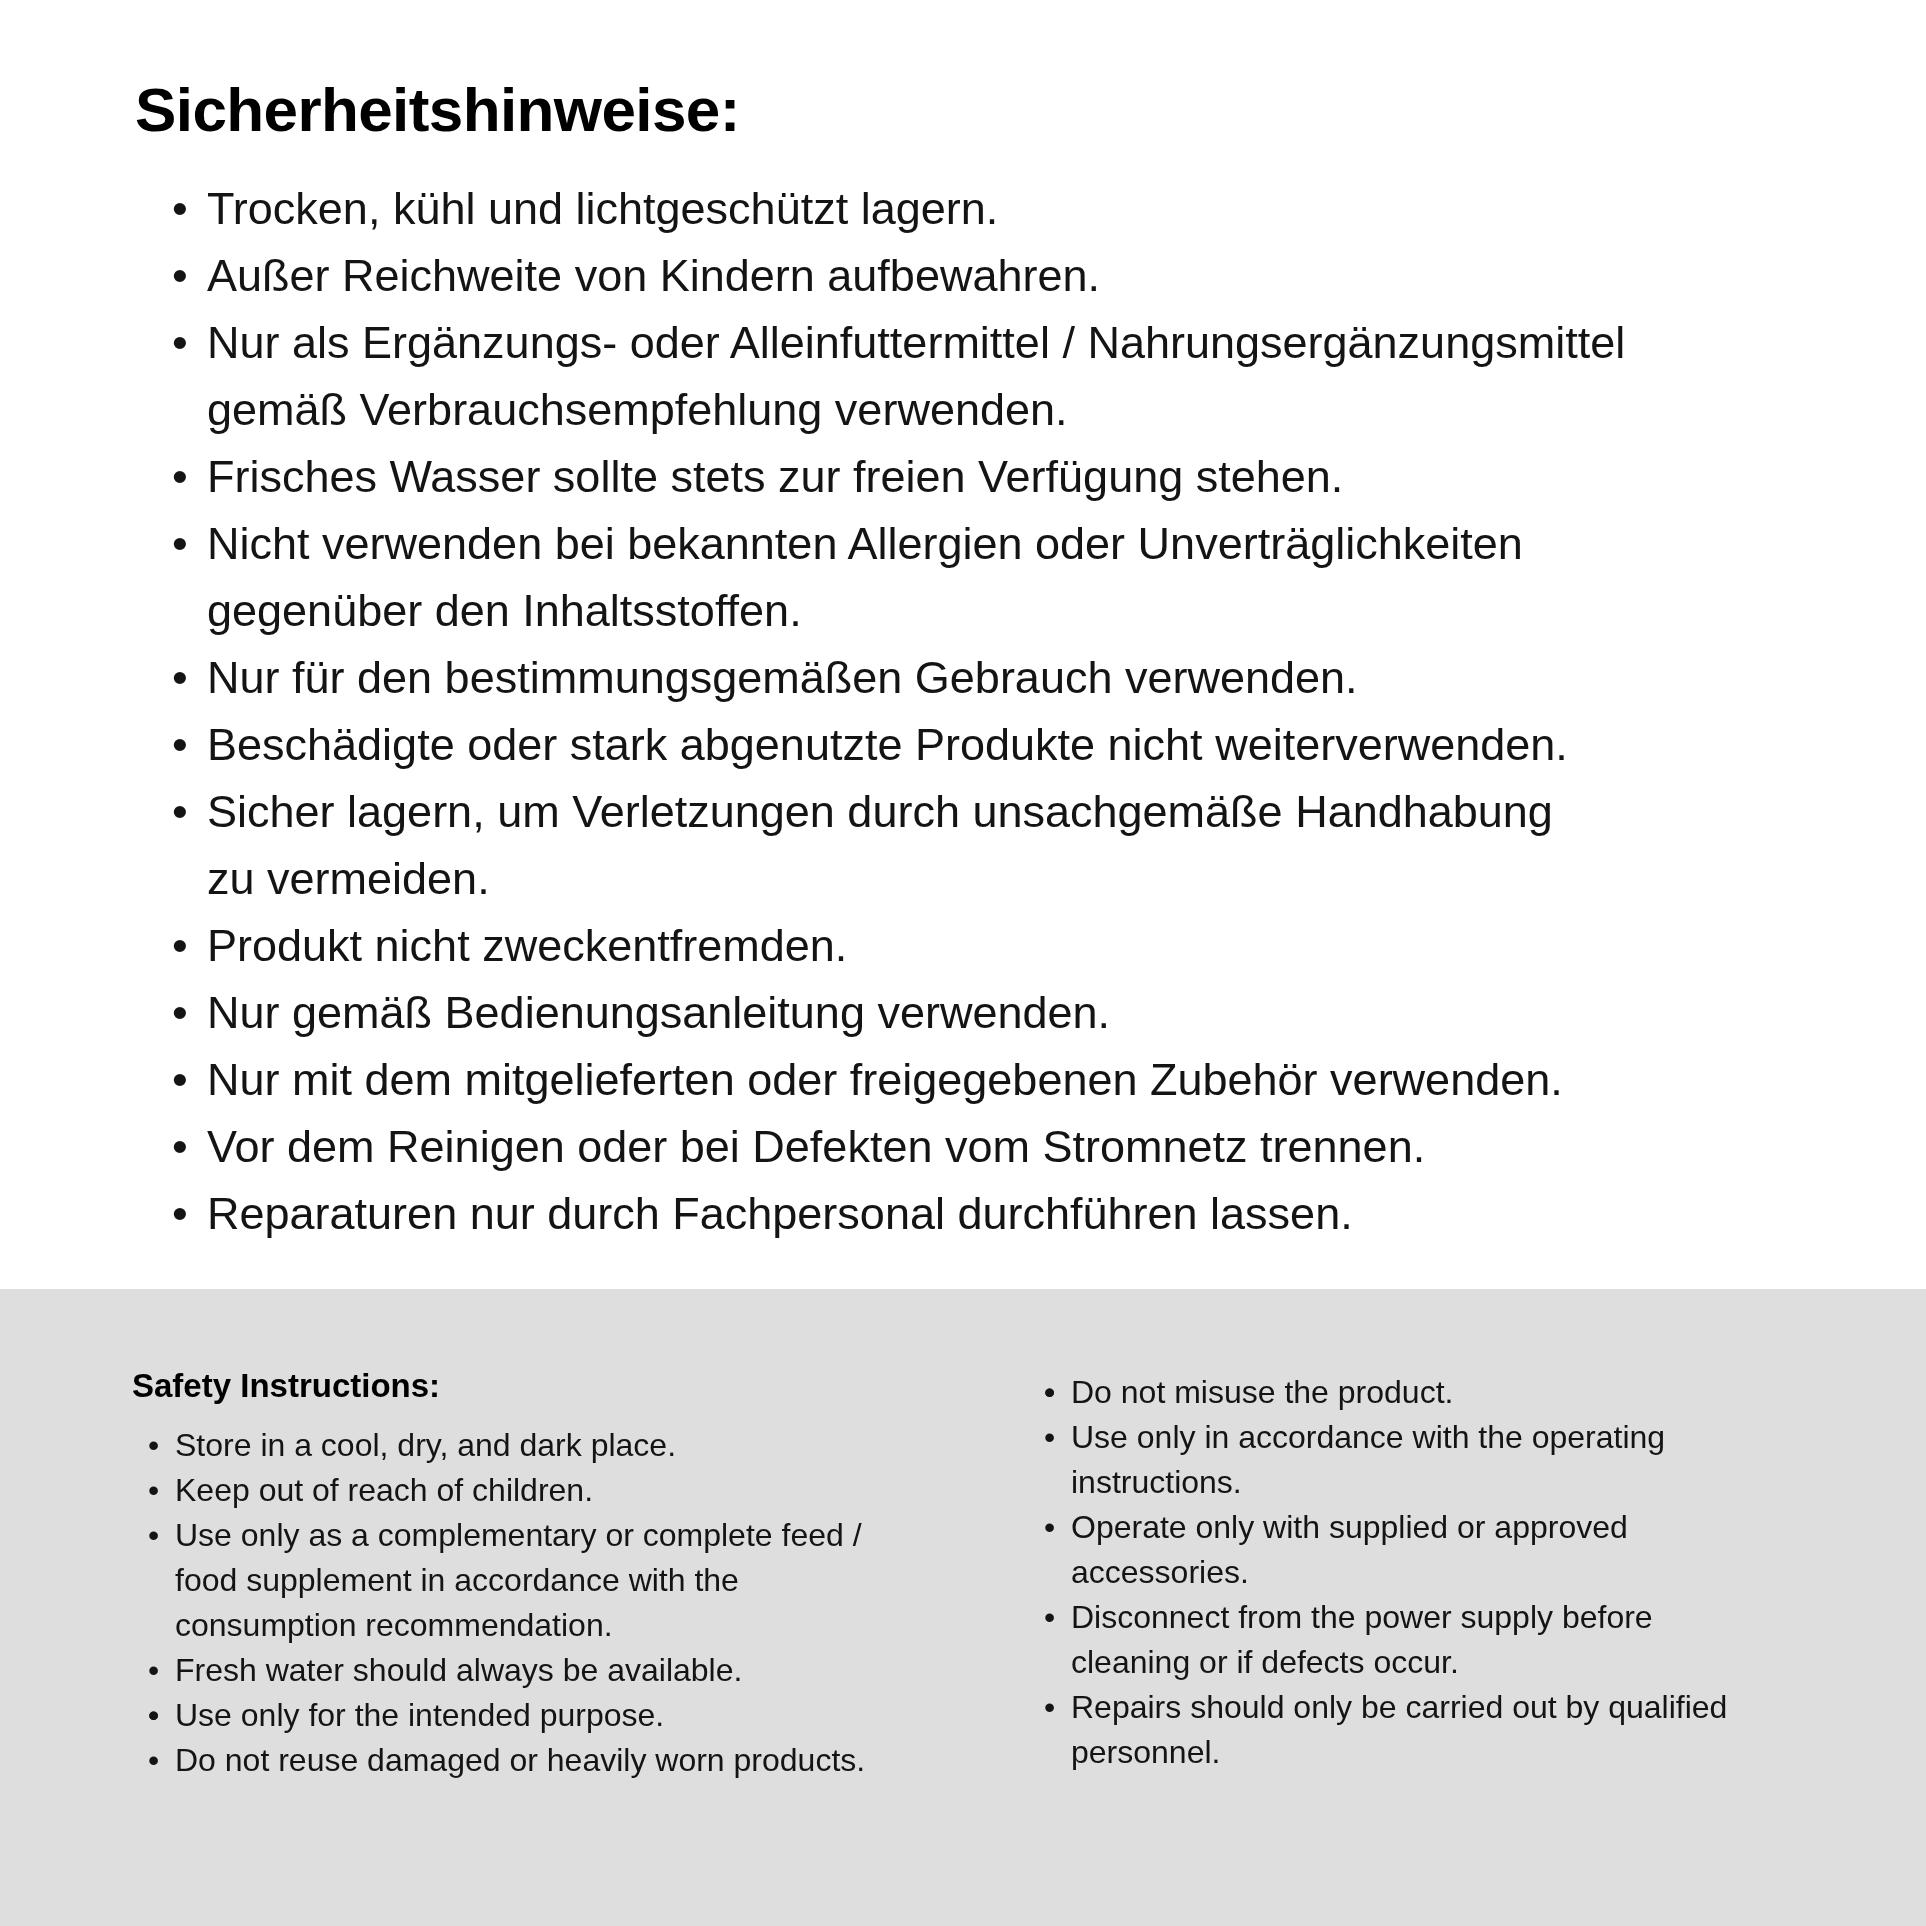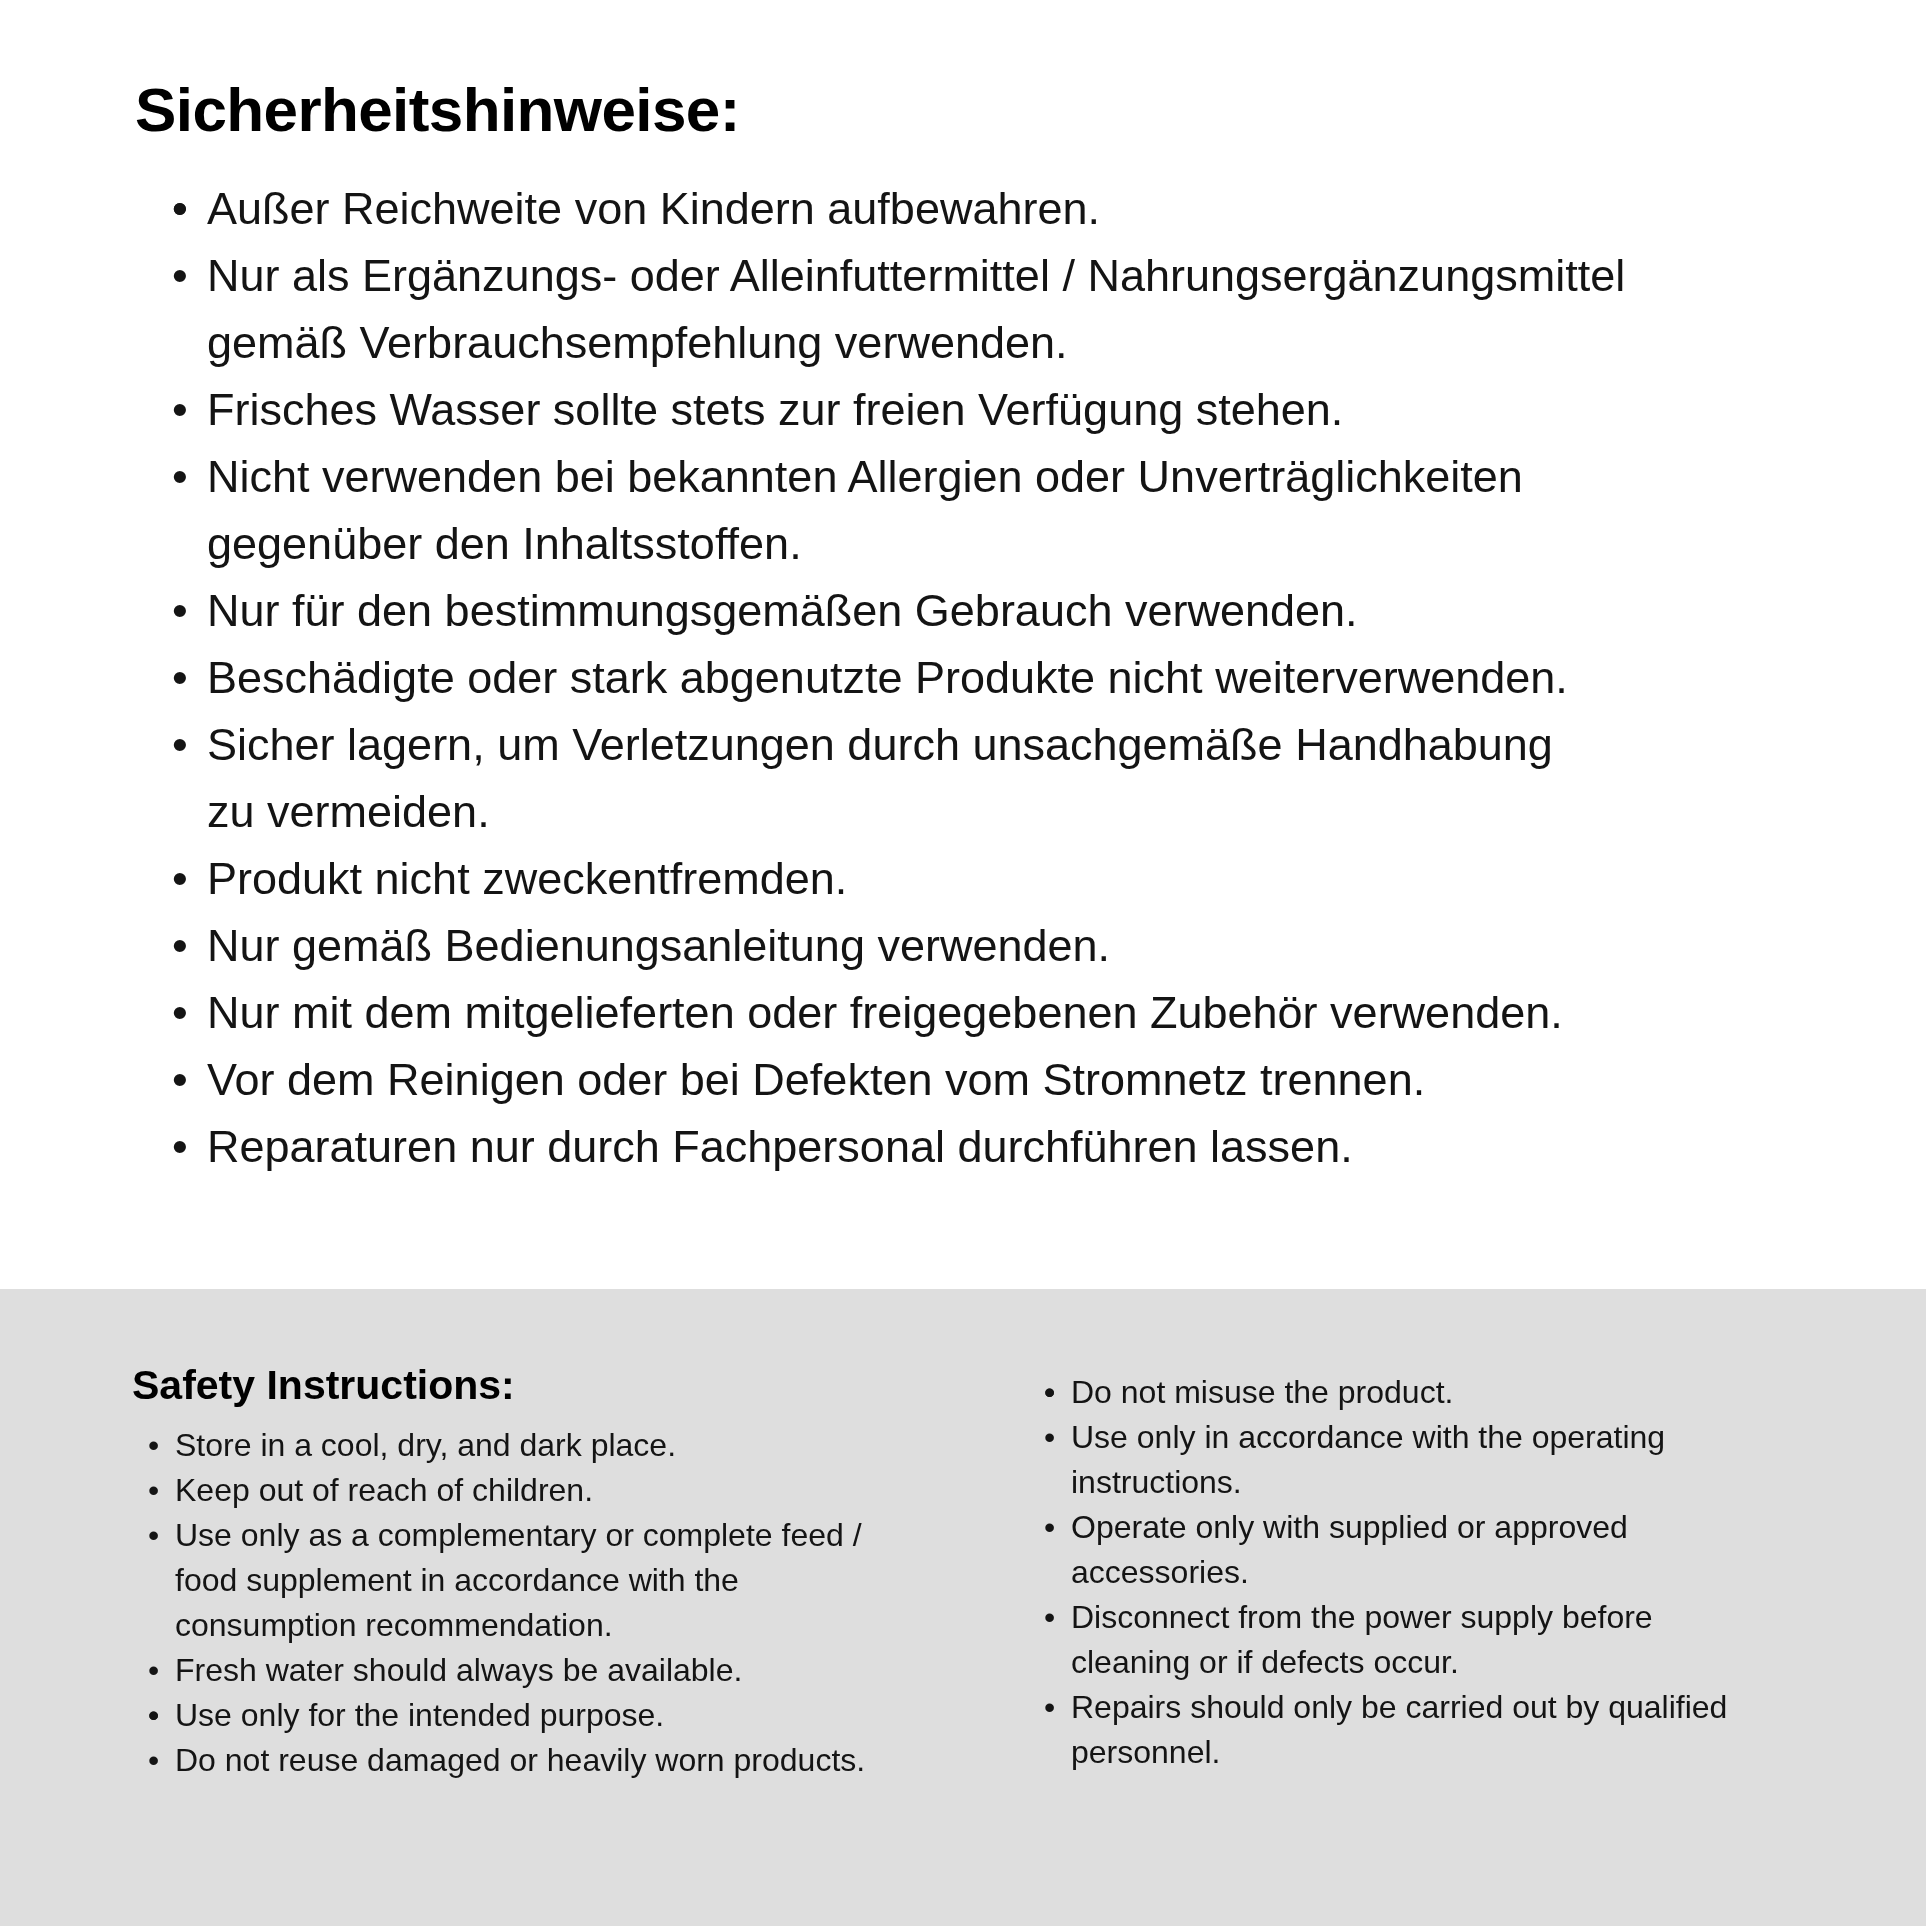--- a/index.html
+++ b/index.html
@@ -60,42 +60,42 @@
     background: var(--english-background, #dedede);
     padding: 76px 51px 0 132px;
     box-sizing: border-box;
     display: flex;
     gap: 45px;
   }
   .english-col-left { width: 867px; flex: 0 0 auto; }
   .english-col-right { flex: 1 1 auto; padding-top: 5.1px; }
   .english-title {
     margin: 0 0 16.7px 0;
-    font-size: 41px;
+    font-size: 33px;
     line-height: 41px;
     font-weight: bold;
     color: var(--title-text, #000000);
   }
   .english-col-left ul.instruction-list { margin-left: 16px; }
   .english-section li {
     font-size: 32px;
     line-height: 45px;
     padding-left: 27px;
   }
 </style>
 </head>
 <body>
 
 <div class="page">
 
   <div class="german-section">
     <h1 class="german-title">Sicherheitshinweise:</h1>
     <ul class="instruction-list">
 
-    <li><span class="bullet">•</span></li>
+    <li><span class="bullet">•</span><span class="item-text">Trocken, kühl und lichtgeschützt lagern.</span></li>
         <li><span class="bullet">•</span><span class="item-text">Außer Reichweite von Kindern aufbewahren.</span></li>
         <li><span class="bullet">•</span><span class="item-text">Nur als Ergänzungs- oder Alleinfuttermittel / Nahrungsergänzungsmittel
 gemäß Verbrauchsempfehlung verwenden.</span></li>
         <li><span class="bullet">•</span><span class="item-text">Frisches Wasser sollte stets zur freien Verfügung stehen.</span></li>
         <li><span class="bullet">•</span><span class="item-text">Nicht verwenden bei bekannten Allergien oder Unverträglichkeiten
 gegenüber den Inhaltsstoffen.</span></li>
         <li><span class="bullet">•</span><span class="item-text">Nur für den bestimmungsgemäßen Gebrauch verwenden.</span></li>
         <li><span class="bullet">•</span><span class="item-text">Beschädigte oder stark abgenutzte Produkte nicht weiterverwenden.</span></li>
         <li><span class="bullet">•</span><span class="item-text">Sicher lagern, um Verletzungen durch unsachgemäße Handhabung
 zu vermeiden.</span></li>

